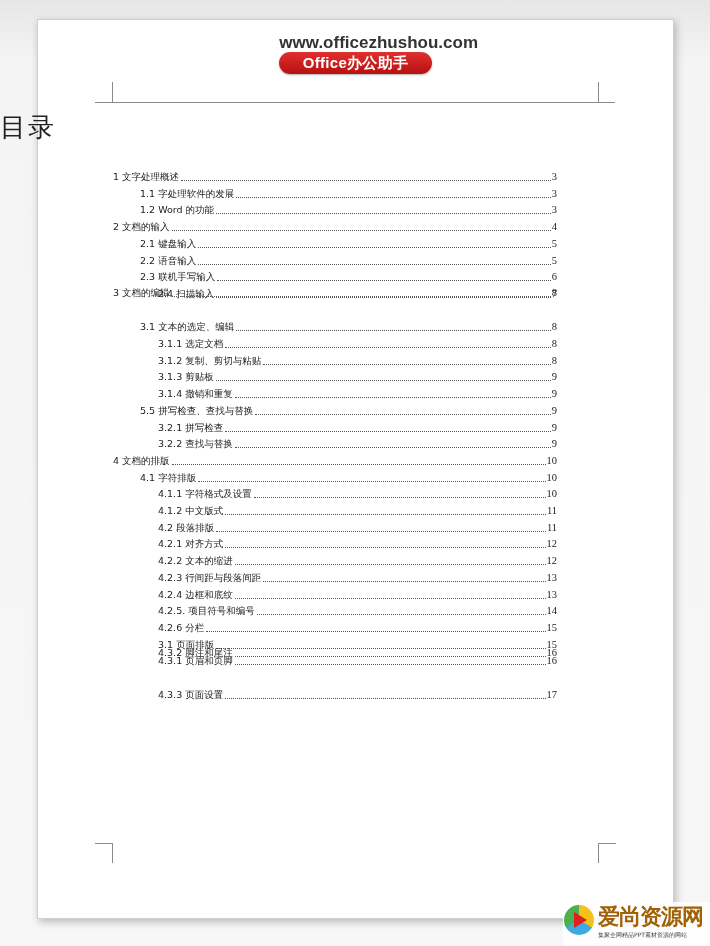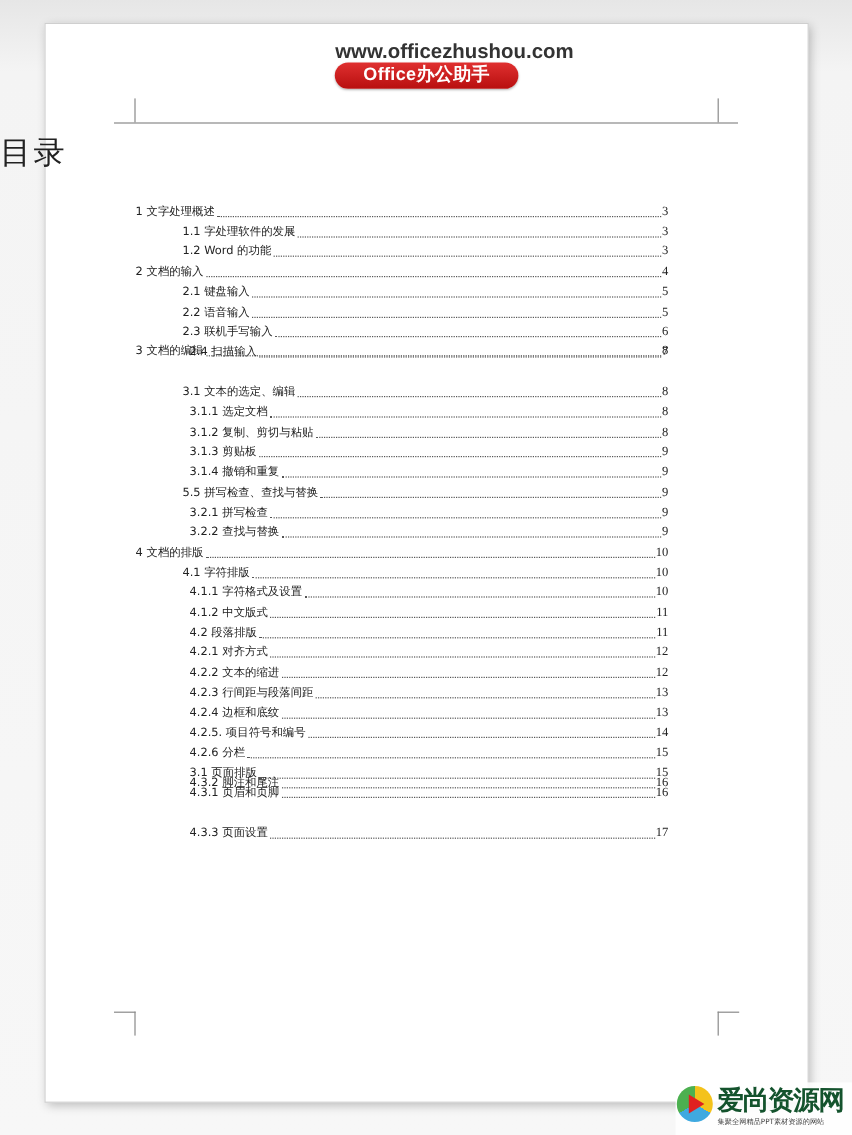--- a/index.html
+++ b/index.html
@@ -49,39 +49,39 @@
     font-size: 9.5px; color: #222222; line-height: 12px;
   }
   .toc-row .label { white-space: nowrap; padding-right: 1px; }
   .toc-row .dots {
     flex: 1; border-bottom: 1px dotted #555555; margin: 0 1px 2px 1px; height: 1px;
   }
   .toc-row .pg {
     font-family: "Liberation Serif", serif; font-size: 10.5px; white-space: nowrap;
   }
   .lvl1 { left: 113px; }
-  .lvl2 { left: 152px; }
+  .lvl2 { left: 140px; }
   .lvl3 { left: 158px; }
   .watermark {
     position: absolute; left: 563px; top: 902px; width: 147px; height: 44px;
     background: rgba(255,255,255,0.85);
   }
   .wm-logo {
     position: absolute; left: 564px; top: 905px; width: 30px; height: 30px;
     border-radius: 50%;
     background: conic-gradient(#f4c21b 0deg 120deg, #3fa9e0 120deg 240deg, #4cb050 240deg 360deg);
   }
   .wm-play {
     position: absolute; left: 574px; top: 912px; width: 0; height: 0;
     border-top: 8px solid transparent; border-bottom: 8px solid transparent;
     border-left: 13px solid #e02020;
   }
   .wm-title {
     position: absolute; left: 598px; top: 902px; font-size: 22px; font-weight: bold;
-    font-family: "DejaVu Serif", serif; color: #14532d; letter-spacing: -1px;
+    font-family: "DejaVu Serif", serif; color: #a16207; letter-spacing: -1px;
   }
   .wm-sub {
     position: absolute; left: 598px; top: 931px; font-size: 6px; color: #444444;
     white-space: nowrap;
   }
 </style>
 </head>
 <body>
 
 <div class="canvas-bg"></div>

